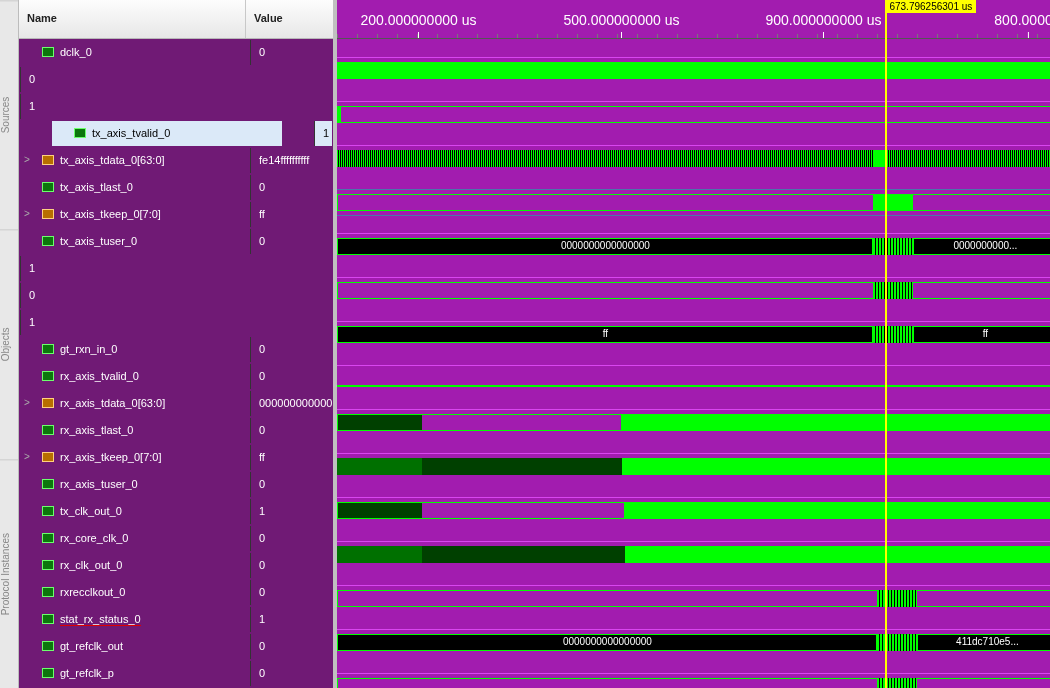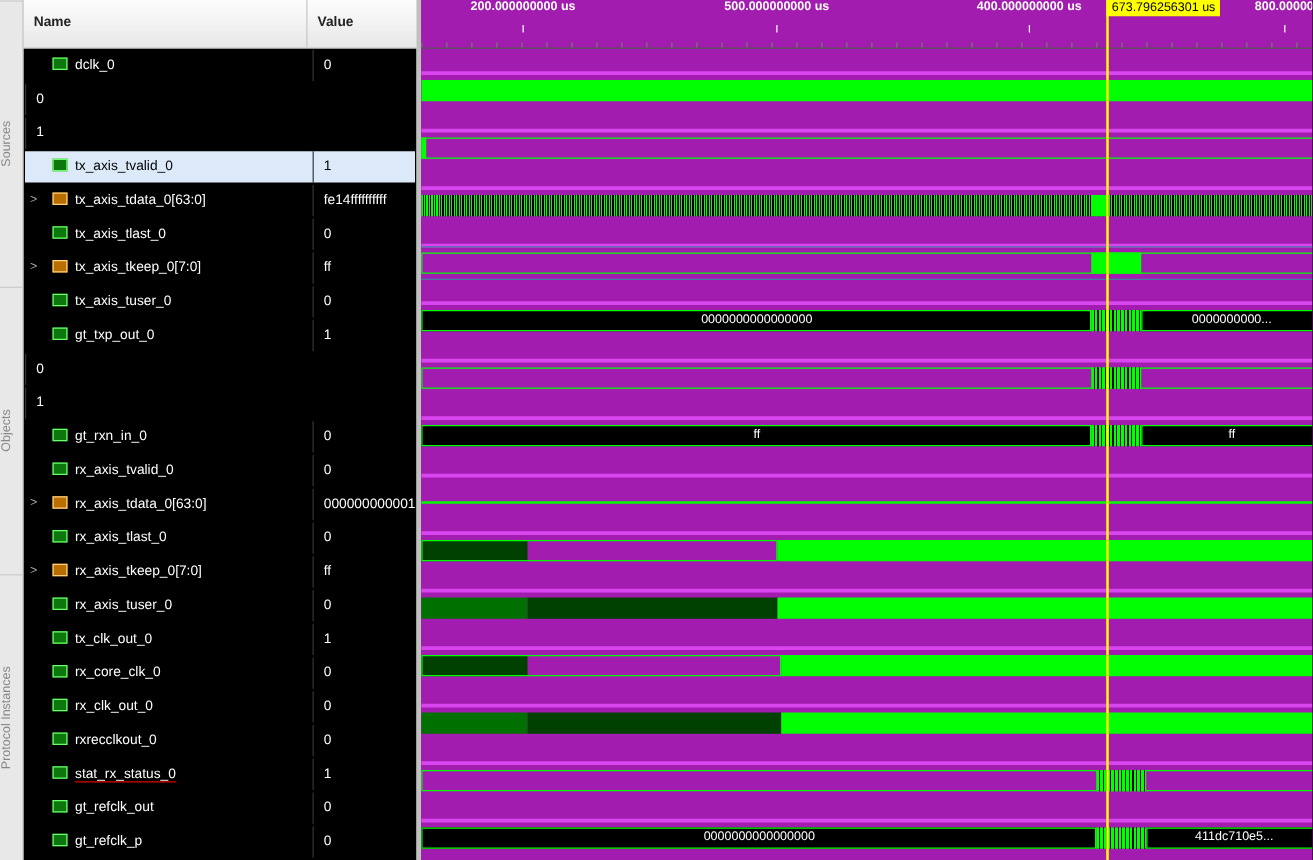--- a/index.html
+++ b/index.html
@@ -59,37 +59,38 @@
     flex: 0 0 210px;
     border-right: 1px solid #c8c8c8;
     padding: 12px 8px 0 8px;
   }
   .hdr-value {
     flex: 1;
     padding: 12px 8px 0 8px;
   }
 
   .list-rows {
-    background: #000000;
+    background: #701a75;
     flex: 1;
     overflow: hidden;
   }
 
   .row {
     display: flex;
     height: 25px;
     line-height: 25px;
     color: #fff;
     white-space: nowrap;
     border: 1px solid transparent;
   }
   .row.selected .cell-name,
   .row.selected .cell-value {
     background: #dbe9f8;
     color: #000;
+    margin-left: 32px;
   }
 
   .cell-name {
     flex: 0 0 208px;
     padding-left: 22px;
     position: relative;
     overflow: hidden;
   }
   .cell-value {
     flex: 1;
@@ -149,26 +150,25 @@
     z-index: 21;
   }
 
   .ruler {
     height: 38px;
     border-bottom: 1px solid #555;
     position: relative;
   }
   .tick {
     position: absolute;
-    top: 0;
+    top: 12px;
     color: #fff;
-    font-size: 10px;
+    font-size: 14px;
     transform: translateX(-50%);
     white-space: nowrap;
-    font-weight: bold;
   }
   .tick::after{
     content:'';
     position:absolute;
     left:50%;
     top:20px;
     width:1px;
     height:6px;
     background:#fff;
   }
@@ -177,21 +177,21 @@
     bottom:0;
     width:1px;
     height:4px;
     background:#777;
   }
 
   .wave-rows { }
   .wave-row {
     height: 25px;
     position: relative;
-    border-top: 3px solid #d946ef;
+    border-top: 1px solid #d946ef;
     margin-top: 18px;
   }
 
   
   .seg {
     position: absolute;
     top: 4px;
     height: 17px;
     box-sizing: border-box;
   }
@@ -252,40 +252,39 @@
         </div>
         <div class="row">
           <div class="cell-name"><span class="exp">&gt;</span><span class="sig-icon bus"></span><span>tx_axis_tkeep_0[7:0]</span></div>
           <div class="cell-value">ff</div>
         </div>
         <div class="row">
           <div class="cell-name"><span class="sig-icon bit"></span><span>tx_axis_tuser_0</span></div>
           <div class="cell-value">0</div>
         </div>
         <div class="row">
-          <div class="cell-name"><span class="sig-icon bit"></span><span>gt_txp_out_0</span></div>
           <div class="cell-value">1</div>
         </div>
         <div class="row">
           <div class="cell-value">0</div>
         </div>
         <div class="row">
           <div class="cell-value">1</div>
         </div>
         <div class="row">
           <div class="cell-name"><span class="sig-icon bit"></span><span>gt_rxn_in_0</span></div>
           <div class="cell-value">0</div>
         </div>
         <div class="row">
           <div class="cell-name"><span class="sig-icon bit"></span><span>rx_axis_tvalid_0</span></div>
           <div class="cell-value">0</div>
         </div>
         <div class="row">
           <div class="cell-name"><span class="exp">&gt;</span><span class="sig-icon bus"></span><span>rx_axis_tdata_0[63:0]</span></div>
-          <div class="cell-value">000000000001</div>
+          <div class="cell-value">000000000000</div>
         </div>
         <div class="row">
           <div class="cell-name"><span class="sig-icon bit"></span><span>rx_axis_tlast_0</span></div>
           <div class="cell-value">0</div>
         </div>
         <div class="row">
           <div class="cell-name"><span class="exp">&gt;</span><span class="sig-icon bus"></span><span>rx_axis_tkeep_0[7:0]</span></div>
           <div class="cell-value">ff</div>
         </div>
         <div class="row">
@@ -324,21 +323,21 @@
       </div>
   </div>
 
   <div class="wave-panel">
     <div class="cursor-label" id="cursor-label" style="left: 548px;">673.796256301 us</div>
     <div class="cursor-line" id="cursor-line" style="left: 548px;"></div>
 
     <div class="ruler" id="ruler">
         <div class="tick" style="left: 81px;">200.000000000 us</div>
         <div class="tick" style="left: 284px;">500.000000000 us</div>
-        <div class="tick" style="left: 486px;">400.000000000 us</div>
+        <div class="tick" style="left: 486px;">900.000000000 us</div>
         <div class="tick" style="left: 690px;">800.00000</div>
         <div class="minor-tick" style="left: 0px;"></div>
         <div class="minor-tick" style="left: 20px;"></div>
         <div class="minor-tick" style="left: 40px;"></div>
         <div class="minor-tick" style="left: 60px;"></div>
         <div class="minor-tick" style="left: 80px;"></div>
         <div class="minor-tick" style="left: 100px;"></div>
         <div class="minor-tick" style="left: 120px;"></div>
         <div class="minor-tick" style="left: 140px;"></div>
         <div class="minor-tick" style="left: 160px;"></div>

